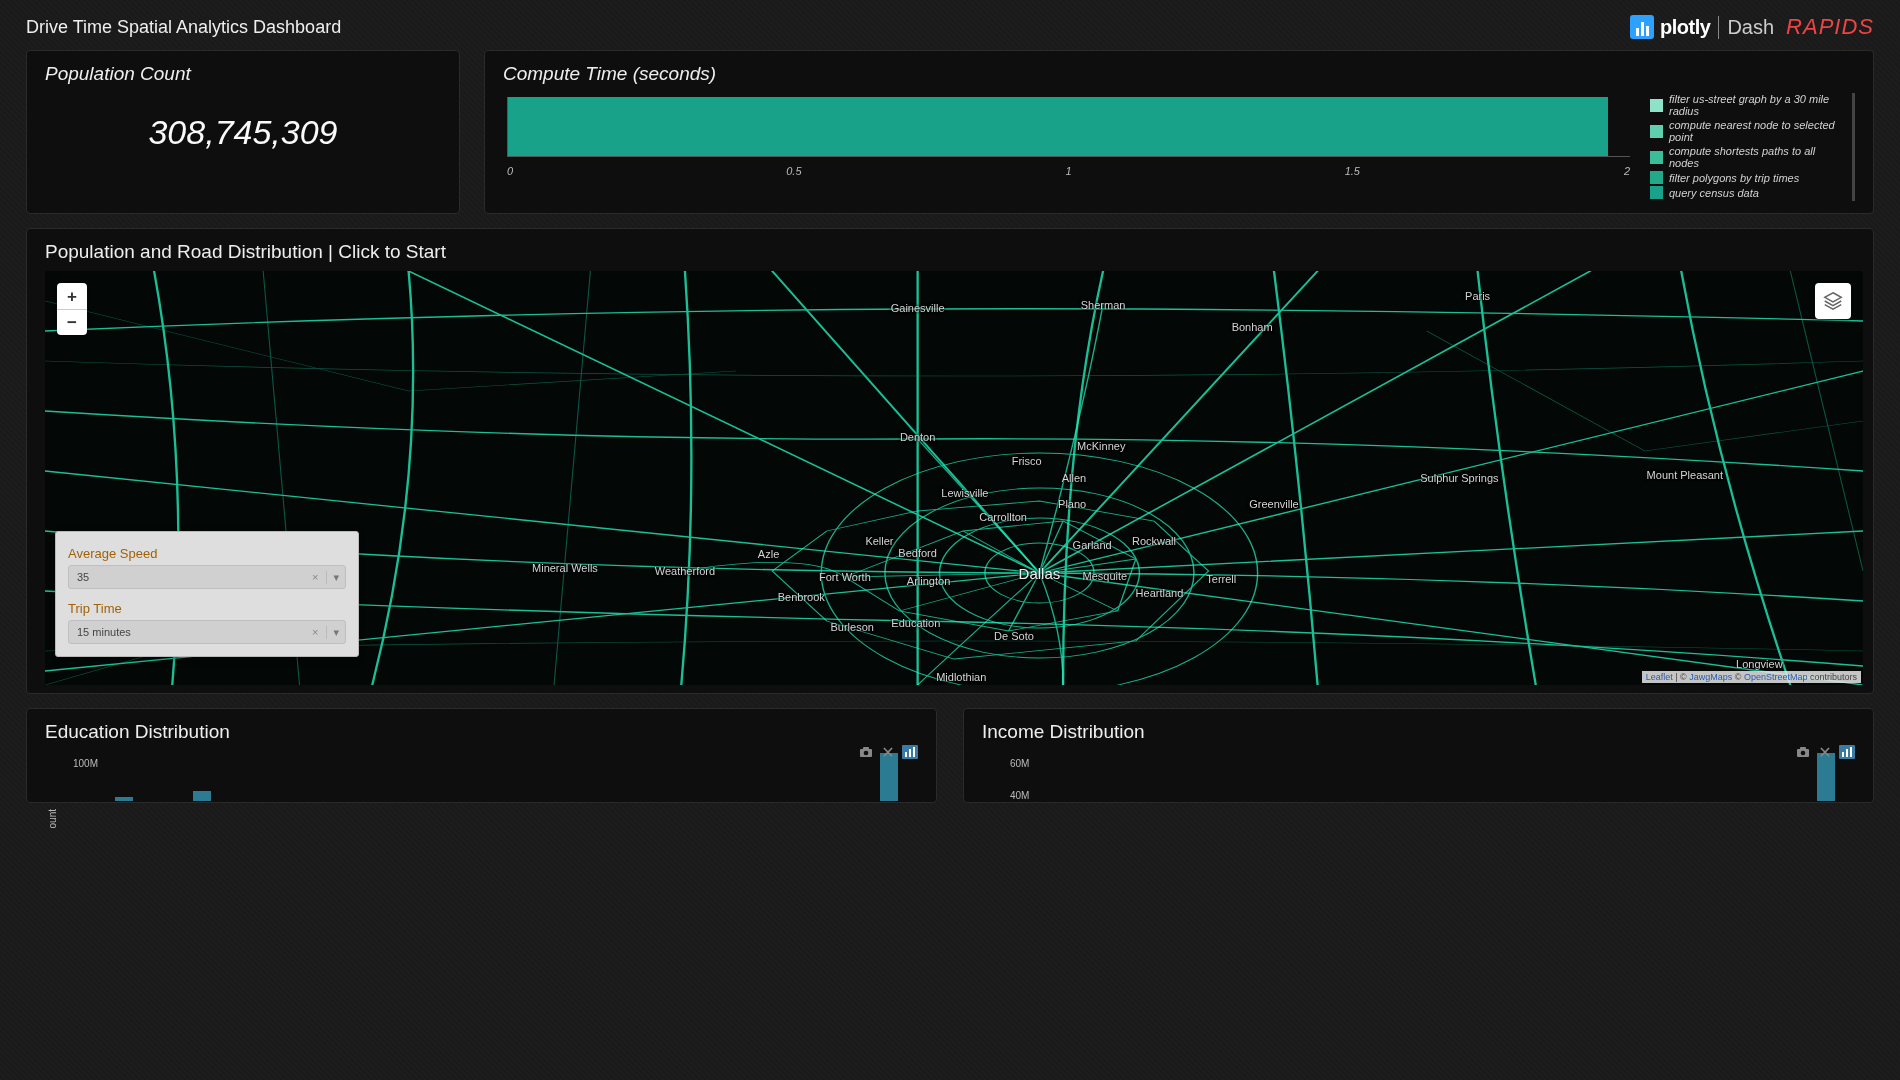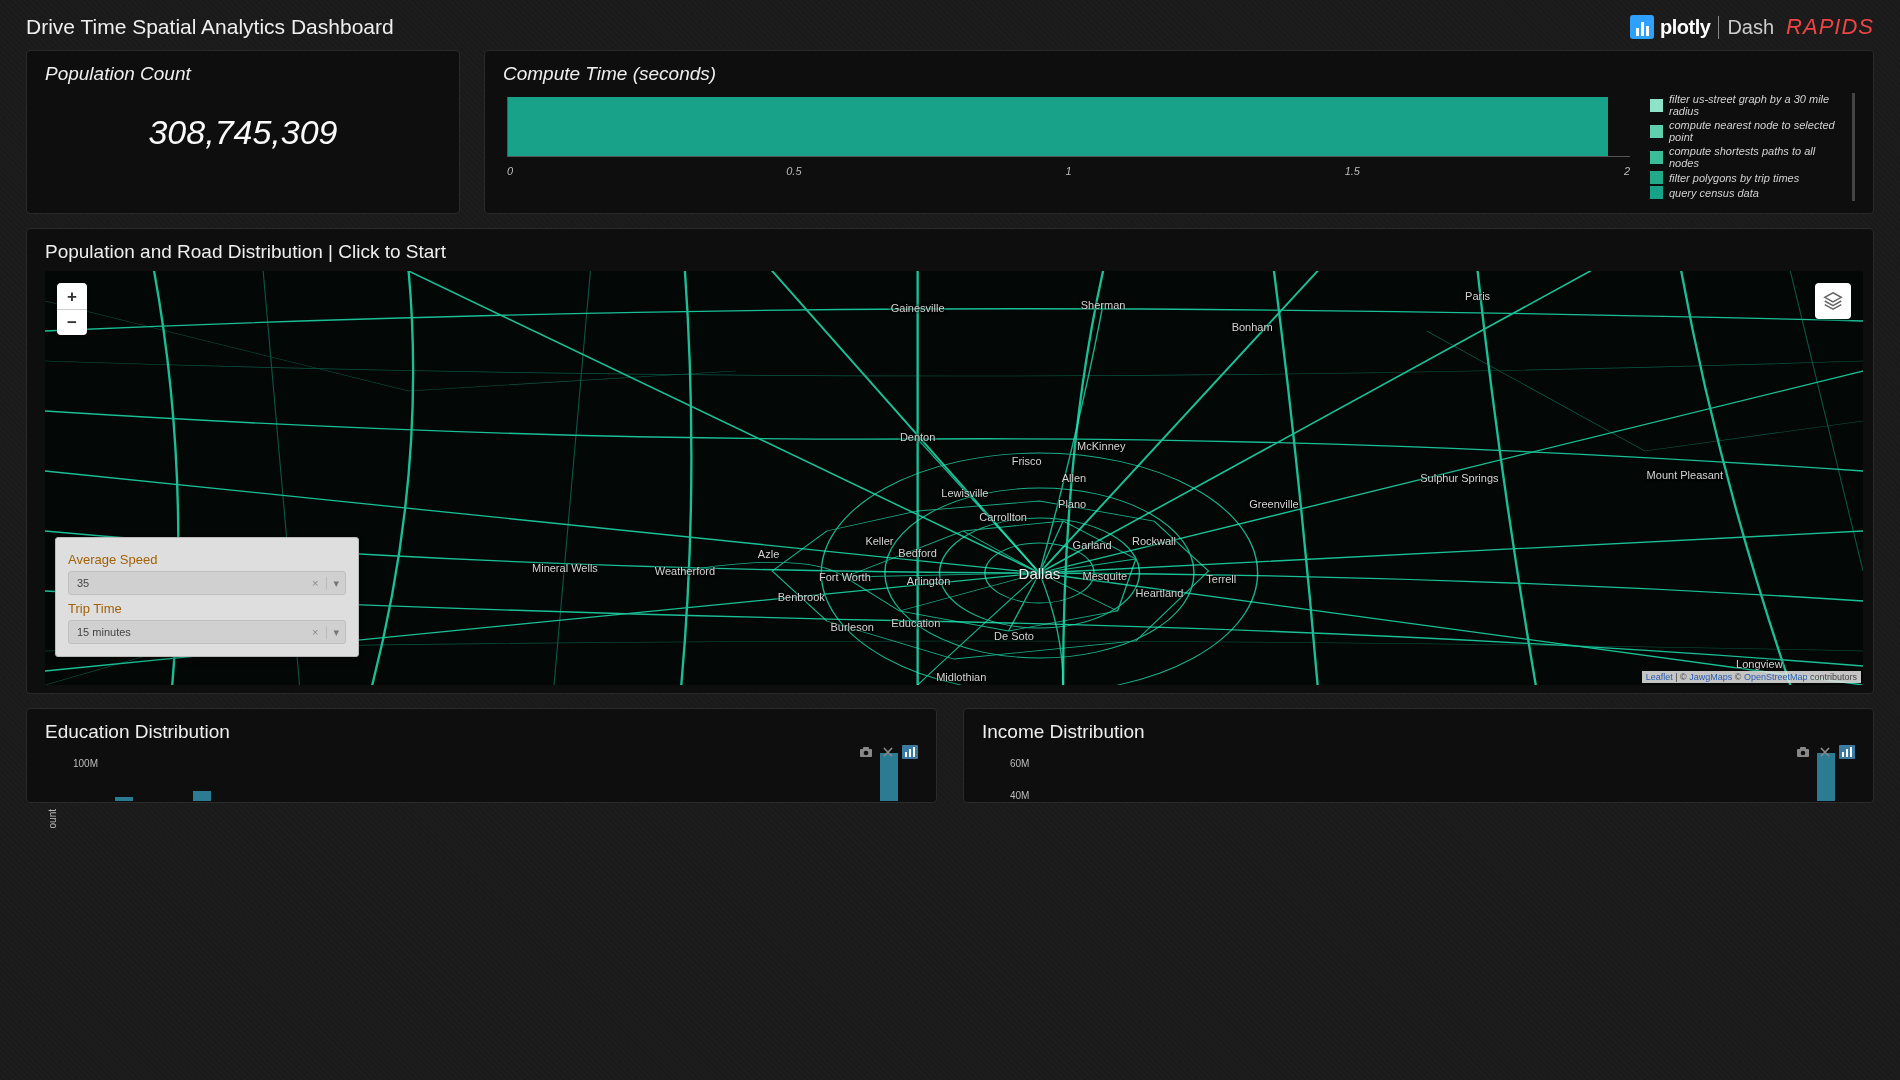--- a/index.html
+++ b/index.html
@@ -13,21 +13,21 @@
     padding: 14px 26px;
     overflow: hidden;
   }
   .header {
     display: flex;
     justify-content: space-between;
     align-items: center;
     margin-bottom: 10px;
   }
   .title {
-    font-size: 21px;
+    font-size: 18px;
     font-weight: 300;
     color: #eee;
   }
   .logos {
     display: flex;
     align-items: center;
     gap: 12px;
   }
   .plotly-logo {
     display: flex;
@@ -201,21 +201,21 @@
   .overlay-select {
     display: flex;
     align-items: center;
     background: #d0d0d0;
     border: 1px solid #bfbfbf;
     border-radius: 3px;
     height: 24px;
     padding: 0 6px 0 8px;
     font-size: 11px;
     color: #444;
-    margin-bottom: 6px;
+    margin-bottom: 12px;
   }
   .overlay-select .val { flex:1; }
   .overlay-select .clr { color:#888; padding:0 4px; cursor:pointer; }
   .overlay-select .caret { border-left:1px solid #bbb; padding-left:6px; margin-left:4px; color:#777; }
 
   .row3 {
     display: grid;
     grid-template-columns: 1fr 1fr;
     gap: 26px;
   }

